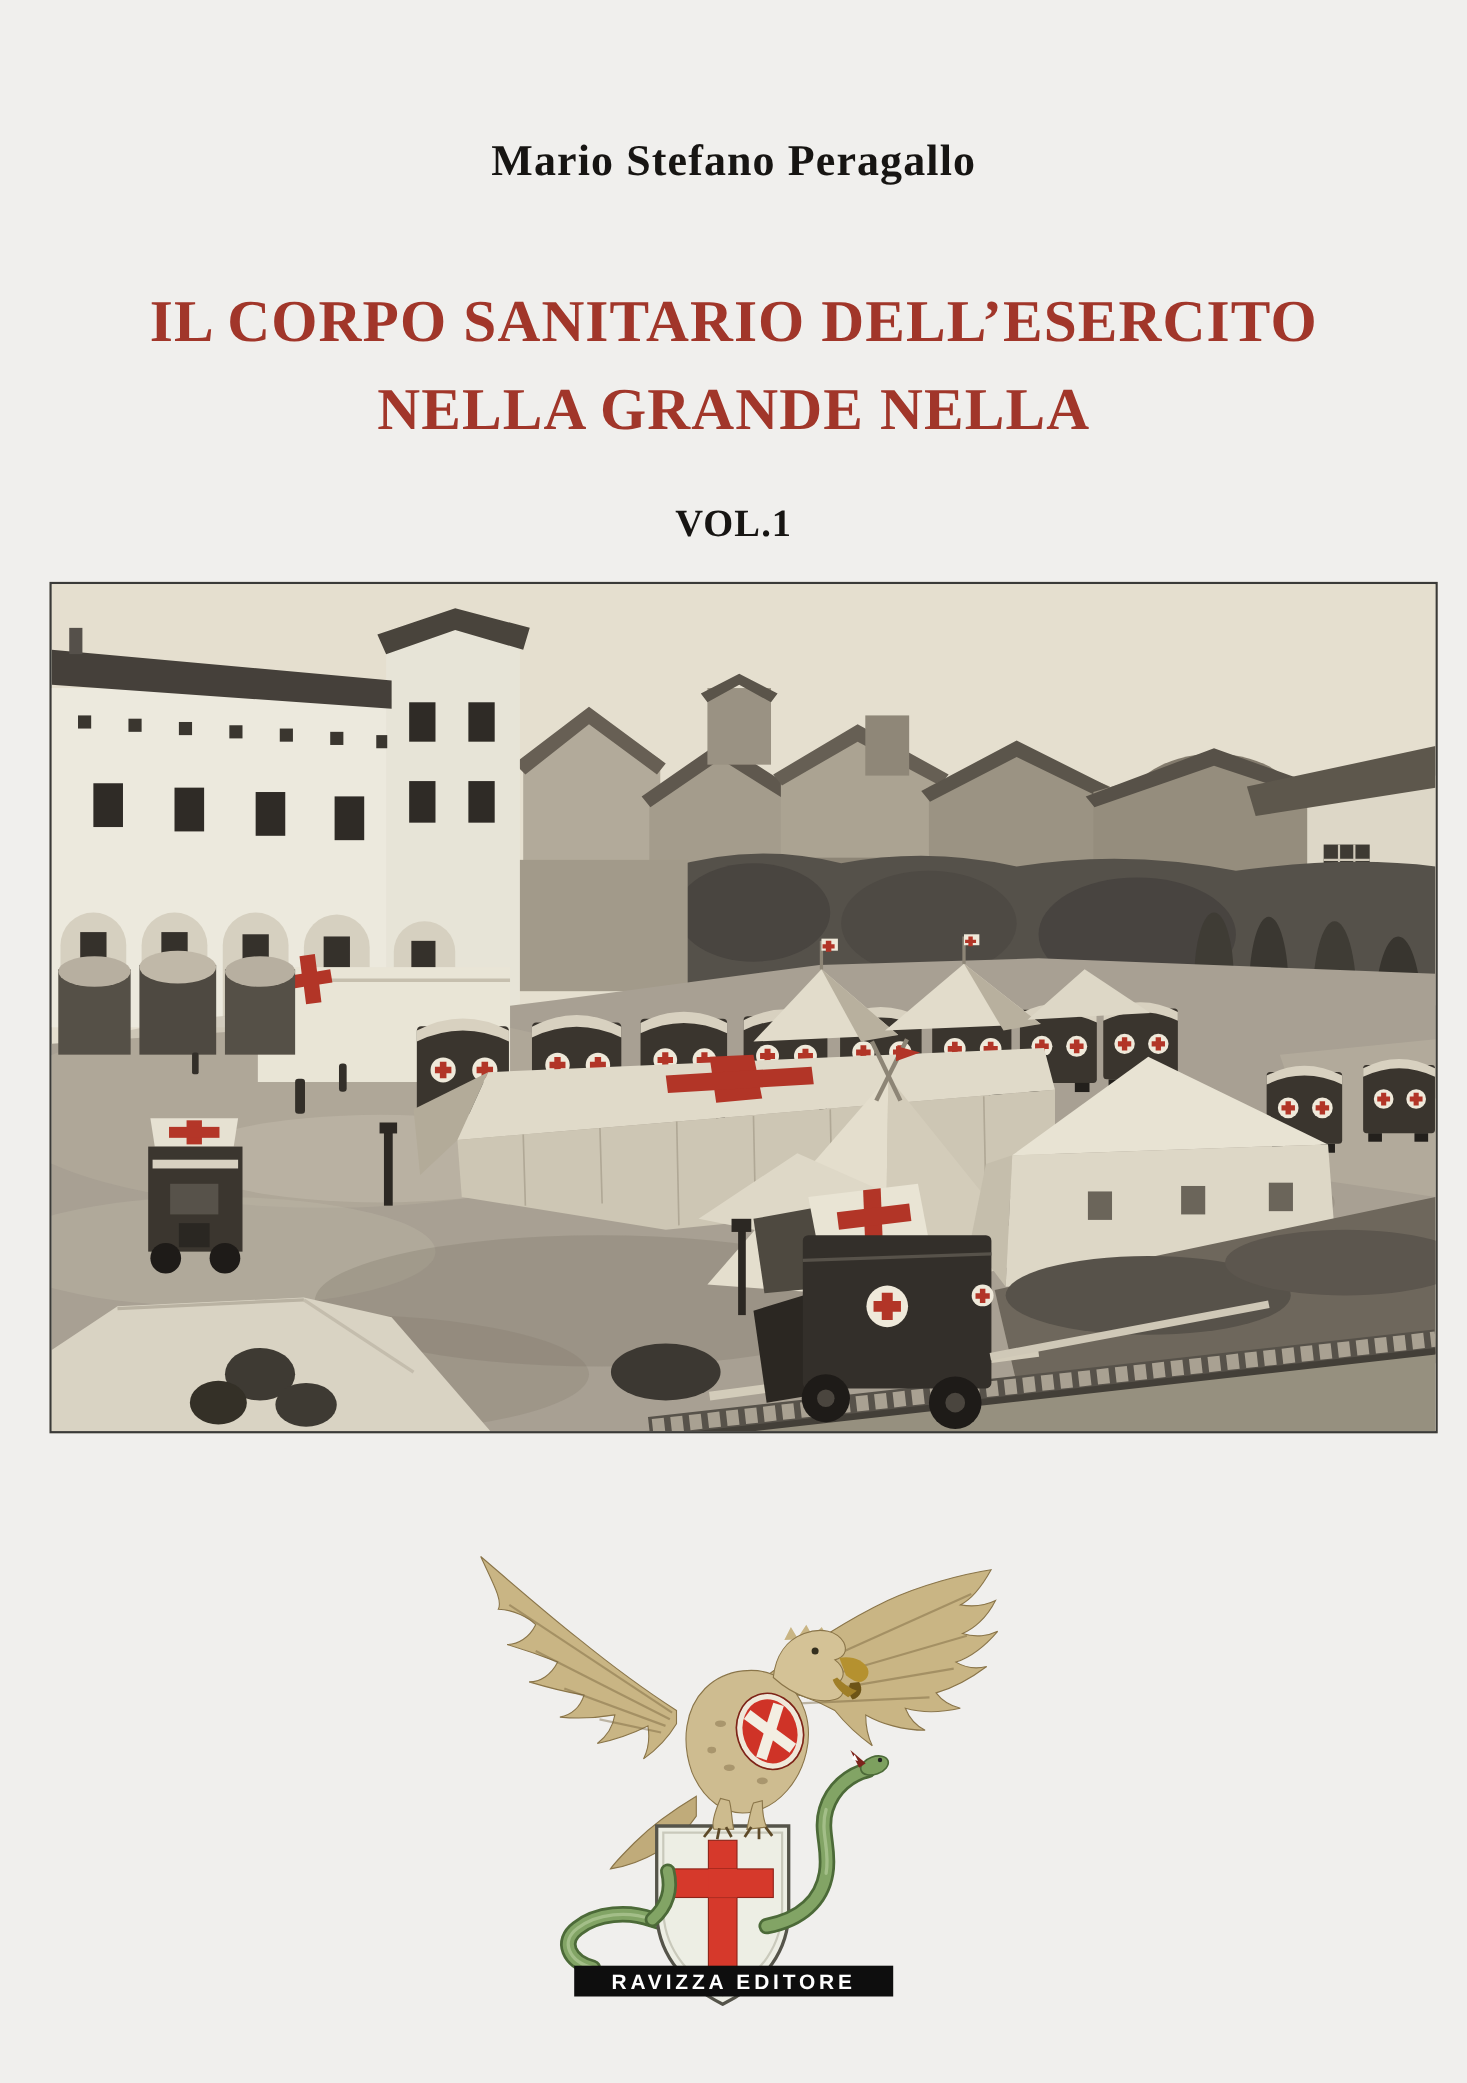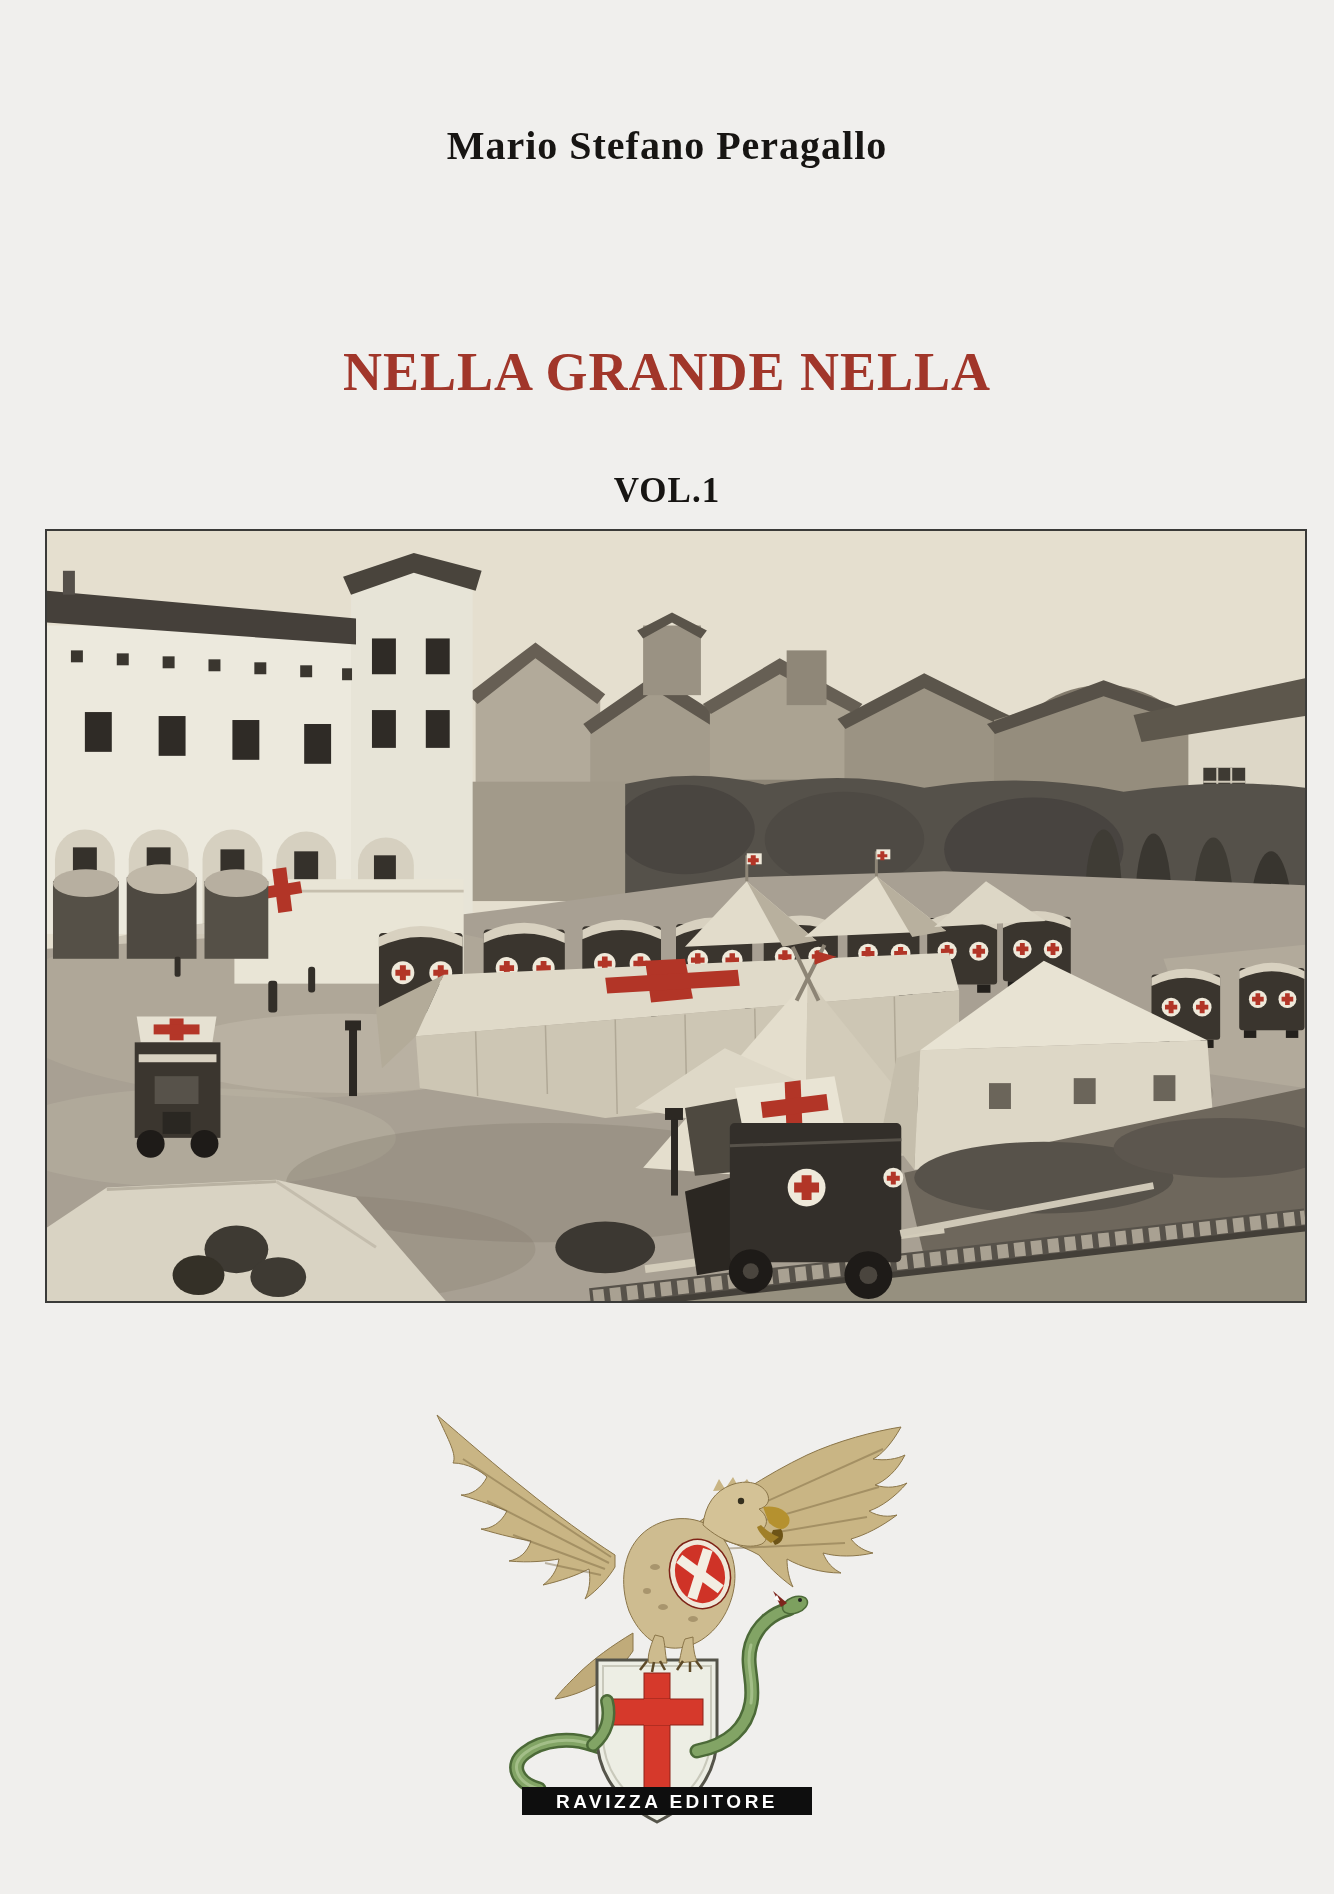--- a/index.html
+++ b/index.html
@@ -11,41 +11,41 @@
   .author{
     position:absolute;top:122px;left:0;width:1334px;text-align:center;
     font-size:40px;font-weight:bold;color:#171513;letter-spacing:1px;
   }
   .title{
     position:absolute;top:252px;left:0;width:1334px;text-align:center;
     font-size:54px;line-height:80px;font-weight:bold;color:#a1362a;
     letter-spacing:1px;margin:0;
   }
   .volume{
-    position:absolute;top:471px;left:0;width:1334px;text-align:center;
+    position:absolute;top:456px;left:0;width:1334px;text-align:center;
     font-size:35px;font-weight:bold;color:#171513;letter-spacing:1px;
   }
   .photo{
     position:absolute;left:45px;top:529px;width:1258px;height:770px;
     border:2px solid #3a3a38;background:#e5dfcf;
   }
   .photo svg{display:block;width:100%;height:100%;}
   .logo{
     position:absolute;left:397px;top:1397px;width:540px;height:500px;
   }
   .logo svg{display:block;width:100%;height:100%;}
 </style>
 </head>
 <body>
 
 <div>
 
   <div class="author">Mario Stefano Peragallo</div>
 
-  <h1 class="title"><br><span>NELLA GRANDE NELLA</span></h1>
+  <h1 class="title"><span>IL CORPO SANITARIO DELL’ESERCITO</span><br><span>NELLA GRANDE NELLA</span></h1>
 
   <div class="volume">VOL.1</div>
 
   <div class="photo">
     <svg viewBox="0 0 1262 774" preserveAspectRatio="none">
       <defs>
         <g id="amb">
           <rect x="0" y="12" width="84" height="80" rx="4" fill="#3a352e"></rect>
           <path d="M0,16 Q42,-6 84,16 L84,26 Q42,6 0,26 Z" fill="#d8d1c0"></path>
           <circle cx="24" cy="52" r="11.5" fill="#efe9da"></circle>

